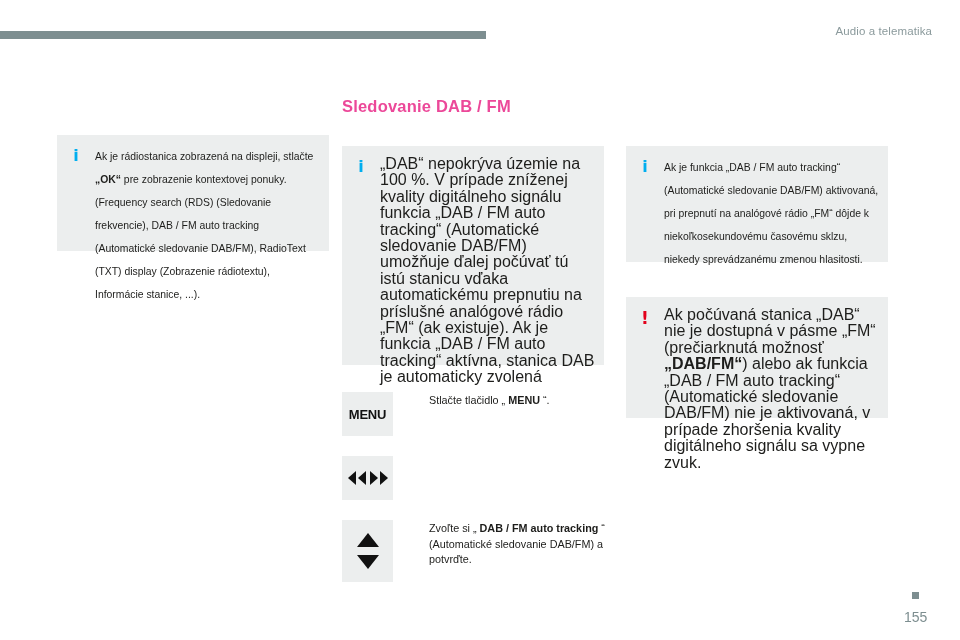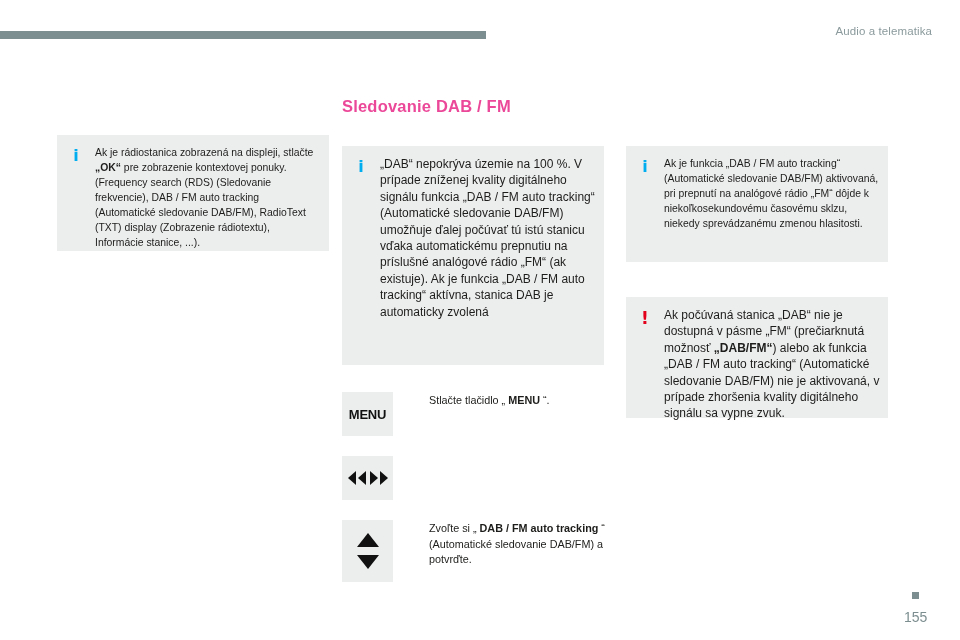--- a/index.html
+++ b/index.html
@@ -81,24 +81,24 @@
   .callout .body {
     position: absolute;
     left: 38px; top: 10px;
     right: 8px;
     font-size: 10.8px;
     line-height: 15.4px;
     color: #1d1d1b;
   }
   .callout .body.small {
     font-size: 10.4px;
-    line-height: 15px;
+    line-height: 23px;
   }
   .callout .body.med {
-    font-size: 12px;
+    font-size: 16px;
     line-height: 16.4px;
   }
   b { font-weight: bold; }
 
   
   #box-left   { left: 57px;  top: 135px; width: 272px; height: 116px; }
   #box-mid    { left: 342px; top: 146px; width: 262px; height: 219px; }
   #box-right1 { left: 626px; top: 146px; width: 262px; height: 116px; }
   #box-right2 { left: 626px; top: 297px; width: 262px; height: 121px; }
 

